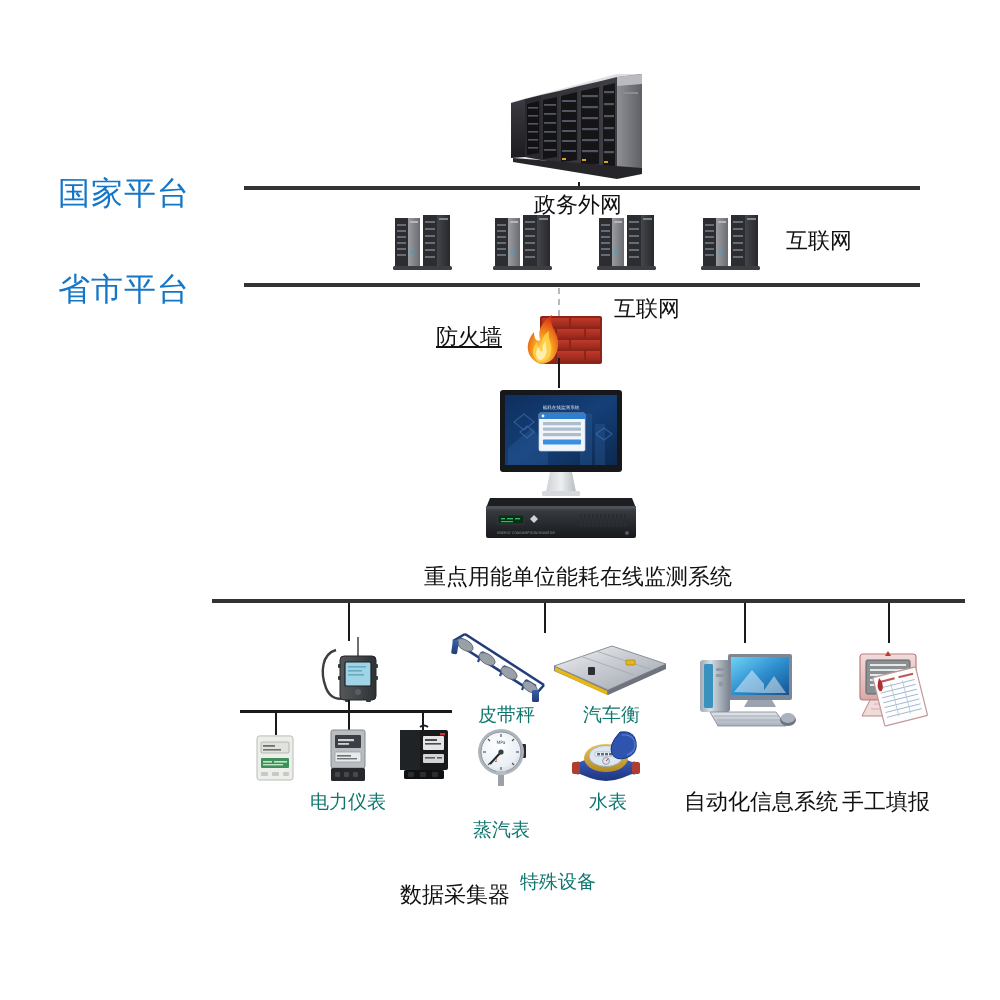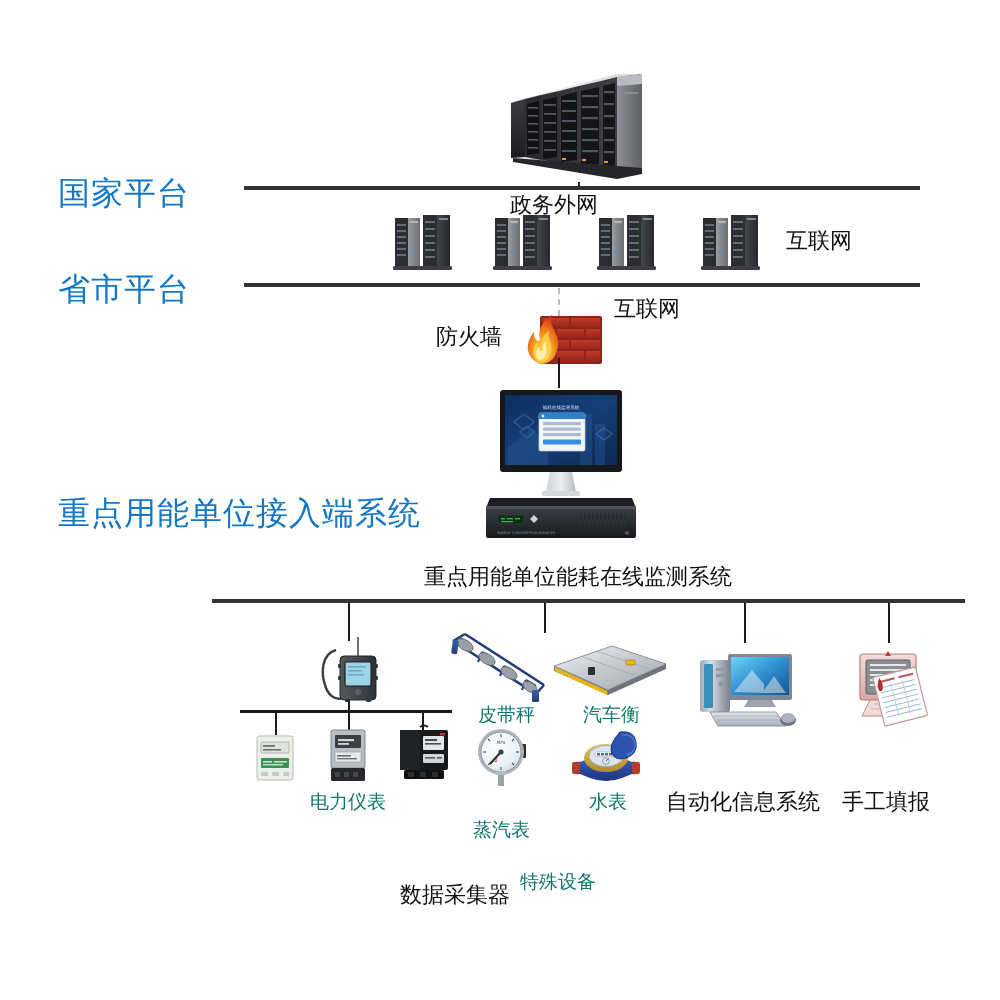--- a/index.html
+++ b/index.html
@@ -15,21 +15,20 @@
   .cap-lg{font-size:22px;color:#111;white-space:nowrap;}
   svg{display:block;overflow:visible;}
 </style>
 </head>
 <body>
 
 <div class="stage">
 
   <div class="abs tier-label" style="left:58px;top:172px;">国家平台</div>
   <div class="abs tier-label" style="left:58px;top:268px;">省市平台</div>
-  <div class="abs tier-label" style="left:58px;top:492px;">重点用能单位接入端系统</div>
 
   <div class="abs" style="left:505px;top:58px;">
     <svg width="150" height="125" viewBox="0 0 150 125">
       <defs>
         <linearGradient id="rkFace" x1="0" y1="0" x2="0" y2="1">
           <stop offset="0" stop-color="#3a3a40"></stop>
             <stop offset="1" stop-color="#1c1c20"></stop>
         </linearGradient>
         <linearGradient id="rkSide" x1="0" y1="0" x2="1" y2="0">
           <stop offset="0" stop-color="#8e9096"></stop>
@@ -106,21 +105,21 @@
           <rect x="99" y="103" width="4" height="2"></rect>
         </g>
         <polygon points="8,100 137,110 137,116 112,121 8,104" fill="#26262a"></polygon>
       </g>
     </svg>
   </div>
 
   <div class="abs vline" style="left:578px;top:182px;height:6px;"></div>
 
   <div class="abs rule" style="left:244px;top:186px;width:676px;"></div>
-  <div class="abs cap-lg" style="left:510px;top:190px;text-align:center;">政务外网</div>
+  <div class="abs cap-lg" style="left:534px;top:190px;text-align:center;">政务外网</div>
 
   <div class="abs" style="left:392px;top:212px;">
     <svg width="72" height="62" viewBox="0 0 72 62">
       <defs>
         <linearGradient id="twL" x1="0" y1="0" x2="1" y2="0">
           <stop offset="0" stop-color="#9b9da3"></stop>
             <stop offset="1" stop-color="#6a6c72"></stop>
         </linearGradient>
         <linearGradient id="twD" x1="0" y1="0" x2="1" y2="0">
           <stop offset="0" stop-color="#44464c"></stop>
@@ -252,21 +251,21 @@
   </div>
 
   <div class="abs cap-lg" style="left:786px;top:226px;">互联网</div>
 
   <div class="abs rule" style="left:244px;top:283px;width:676px;"></div>
 
   <div class="abs cap-lg" style="left:614px;top:294px;">互联网</div>
 
   <div class="abs dashline" style="left:558px;top:288px;height:28px;"></div>
 
-  <div class="abs cap-lg" style="left:436px;top:322px;">防火墙</div>
+  <div class="abs cap-lg" style="left:436px;top:322px;text-decoration:underline;">防火墙</div>
   <div class="abs" style="left:518px;top:312px;">
     <svg width="86" height="58" viewBox="0 0 86 58">
       <defs>
         <linearGradient id="brk" x1="0" y1="0" x2="0" y2="1">
           <stop offset="0" stop-color="#c0392b"></stop>
             <stop offset="1" stop-color="#96271c"></stop>
         </linearGradient>
         <radialGradient id="flm" cx="0.5" cy="0.75" r="0.75">
           <stop offset="0" stop-color="#ffe27a"></stop>
             <stop offset="0.45" stop-color="#f79b1e"></stop>
@@ -671,21 +670,21 @@
       <polygon points="18,62 84,62 94,76 26,76" fill="url(#kbd)" stroke="#7b838e" stroke-width="0.8"></polygon>
       <g stroke="#9aa2ac" stroke-width="0.7" fill="none">
         <line x1="22" y1="66" x2="87" y2="66"></line>
           <line x1="25" y1="70" x2="90" y2="70"></line>
       </g>
 
       <ellipse cx="96" cy="70" rx="8" ry="6" fill="#6c7580"></ellipse>
       <ellipse cx="96" cy="68" rx="7" ry="5" fill="#aab2bd"></ellipse>
     </svg>
   </div>
-  <div class="abs cap-lg" style="left:666px;top:787px;text-align:right;">自动化信息系统</div>
+  <div class="abs cap-lg" style="left:684px;top:787px;text-align:right;">自动化信息系统</div>
 
   <div class="abs" style="left:846px;top:650px;">
     <svg width="86" height="82" viewBox="0 0 86 82">
       <defs>
         <linearGradient id="pnk" x1="0" y1="0" x2="0" y2="1">
           <stop offset="0" stop-color="#f3dcdc"></stop>
             <stop offset="1" stop-color="#d8a9a9"></stop>
         </linearGradient>
       </defs>
 

